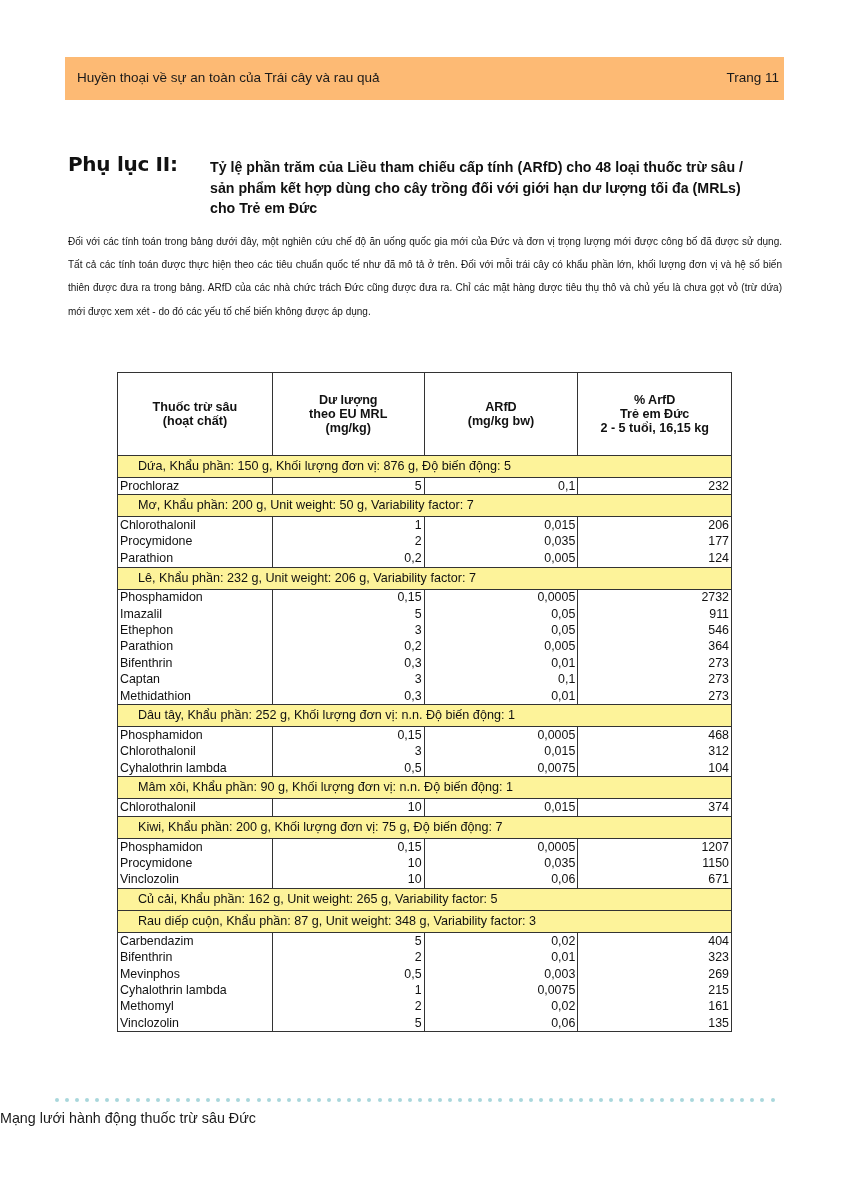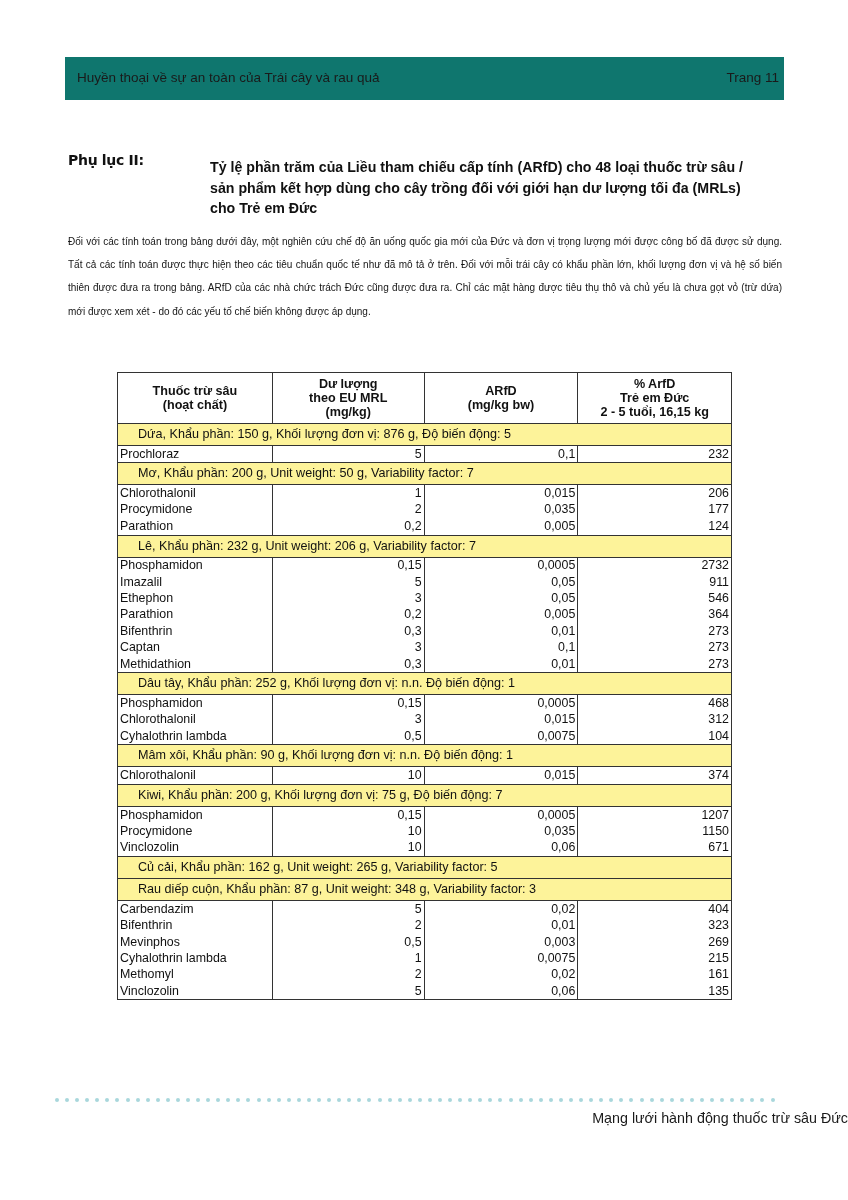--- a/index.html
+++ b/index.html
@@ -1,33 +1,33 @@
 <!DOCTYPE html>
 <html><head>
 <meta charset="utf-8">
 <style>
   html, body { margin: 0; padding: 0; }
   body { width: 848px; height: 1200px; background: #ffffff; position: relative; font-family: "Liberation Sans", sans-serif; color: #111; overflow: hidden; }
-  .header-band { position: absolute; left: 65px; top: 57px; width: 719px; height: 43px; background: #0f766e; }
+  .header-band { position: absolute; left: 65px; top: 57px; width: 719px; height: 43px; background: #fdba74; }
   .header-title { position: absolute; left: 12px; top: 13px; font-size: 13.5px; color: #1a1a1a; }
   .header-page { position: absolute; right: 5px; top: 13px; font-size: 13.5px; color: #1a1a1a; }
   .appendix { position: absolute; left: 68px; top: 152px; width: 680px; }
-  .appendix-label { position: absolute; left: 0; top: 0; font-size: 14px; font-weight: bold; letter-spacing: -0.3px; font-family: "DejaVu Sans", sans-serif; }
+  .appendix-label { position: absolute; left: 0; top: 0; font-size: 20px; font-weight: bold; letter-spacing: -0.3px; font-family: "DejaVu Sans", sans-serif; }
   .appendix-title { position: absolute; left: 127px; top: 5px; width: 540px; font-size: 14.2px; font-weight: bold; line-height: 20.5px; margin-left: 15px; }
   .intro { position: absolute; left: 68px; top: 230px; width: 714px; font-size: 10px; line-height: 23.2px; text-align: justify; color: #151515; }
   table.data { position: absolute; left: 117px; top: 372px; width: 615px; border-collapse: collapse; font-size: 12.4px; }
-  table.data th { border: 1px solid #333; font-weight: bold; text-align: center; vertical-align: middle; height: 50px; padding: 0 2px; line-height: 14px; font-size: 12.6px; }
+  table.data th { border: 1px solid #333; font-weight: bold; text-align: center; vertical-align: middle; height: 50px; padding: 16px 2px; line-height: 14px; font-size: 12.6px; }
   table.data td { border: 1px solid #333; border-top: none; border-bottom: none; height: 16.4px; padding: 0 2px; line-height: 15px; white-space: nowrap; }
   table.data td.num { text-align: right; }
   table.data tr.group td { background: #fdf39a; border: 1px solid #333; height: 21px; text-align: left; font-size: 12.6px; padding-left: 20px; }
   table.data tr.last td { border-bottom: 1px solid #333; }
   table.data col.c1 { width: 155px; } table.data col.c2 { width: 152px; } table.data col.c3 { width: 154px; } table.data col.c4 { width: 154px; }
   .footer-dots { position: absolute; left: 55px; top: 1098px; width: 720px; height: 6px; display: flex; justify-content: space-between; }
   .footer-dots span { width: 4px; height: 4px; border-radius: 50%; background: #a9d7dc; display: inline-block; }
-  .footer-text { position: absolute; left: 0; width: 848px; top: 1110px; text-align: right; font-size: 14.3px; color: #1a1a1a; }
+  .footer-text { position: absolute; left: 0; width: 848px; top: 1110px; text-align: left; font-size: 14.3px; color: #1a1a1a; }
 </style>
 </head>
 <body>
 
 <div class="header-band">
   <span class="header-title">Huyền thoại về sự an toàn của Trái cây và rau quả</span>
   <span class="header-page">Trang 11</span>
 </div>
 
 <div class="appendix">

